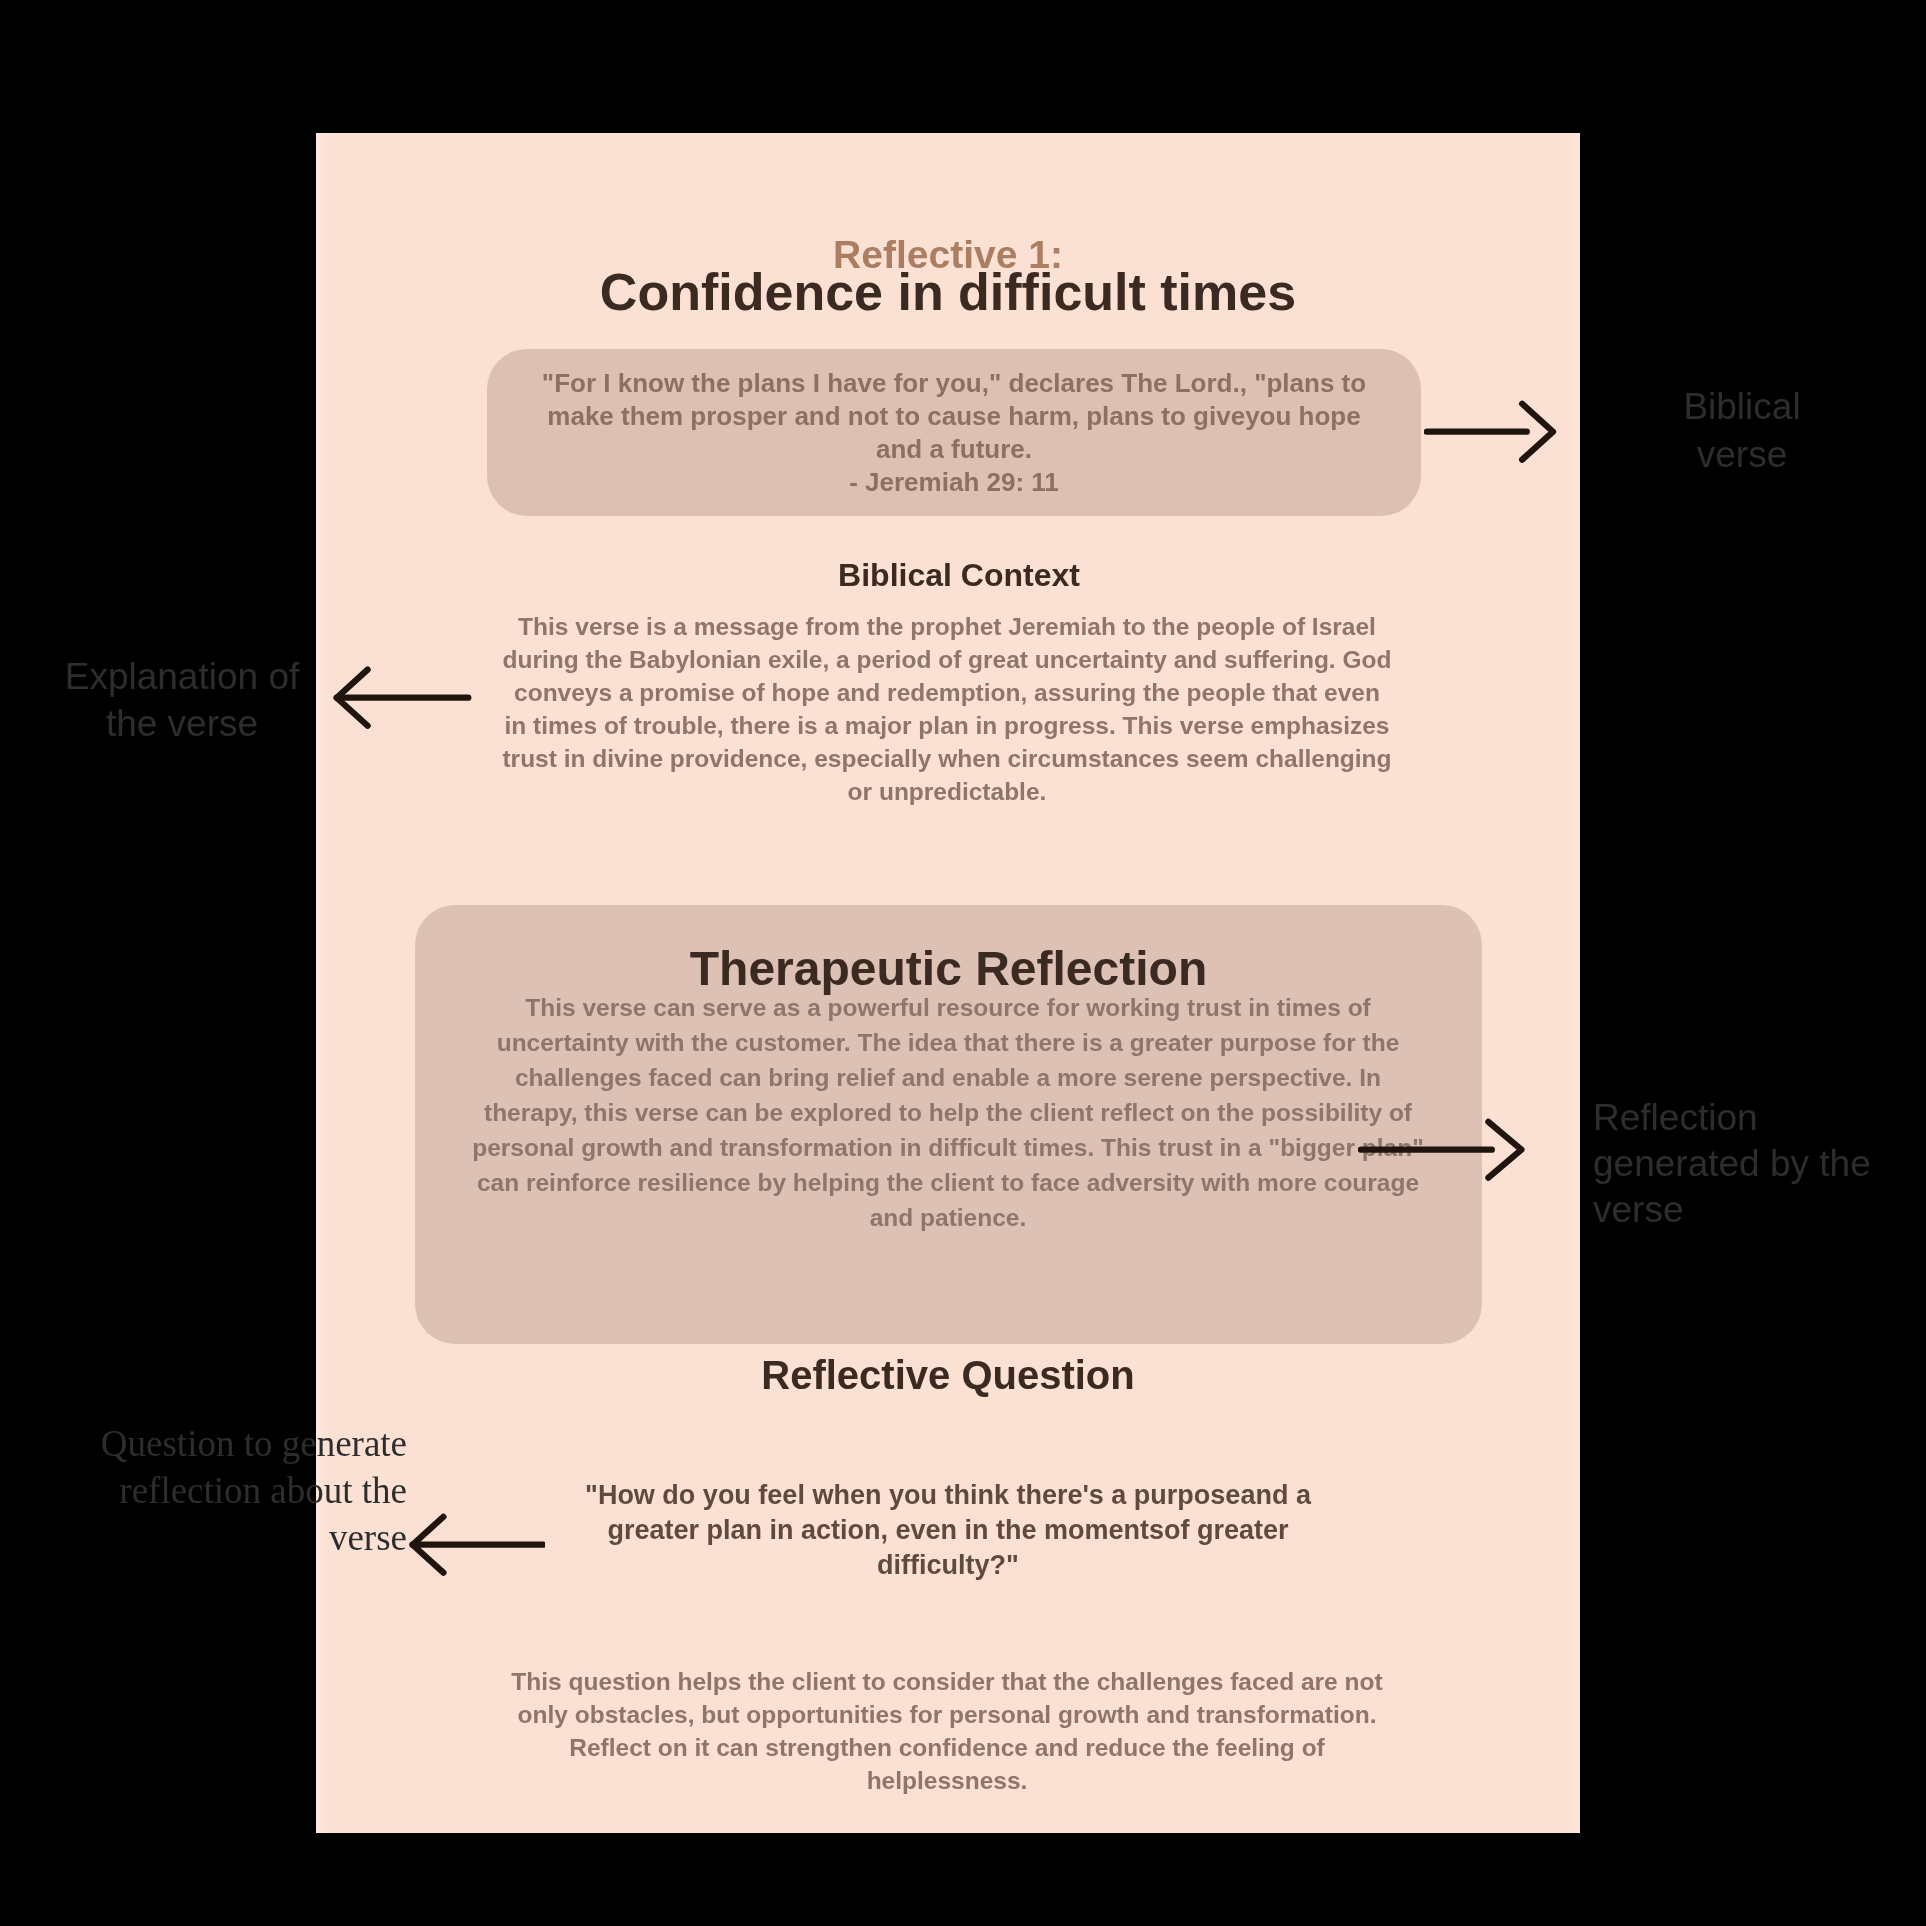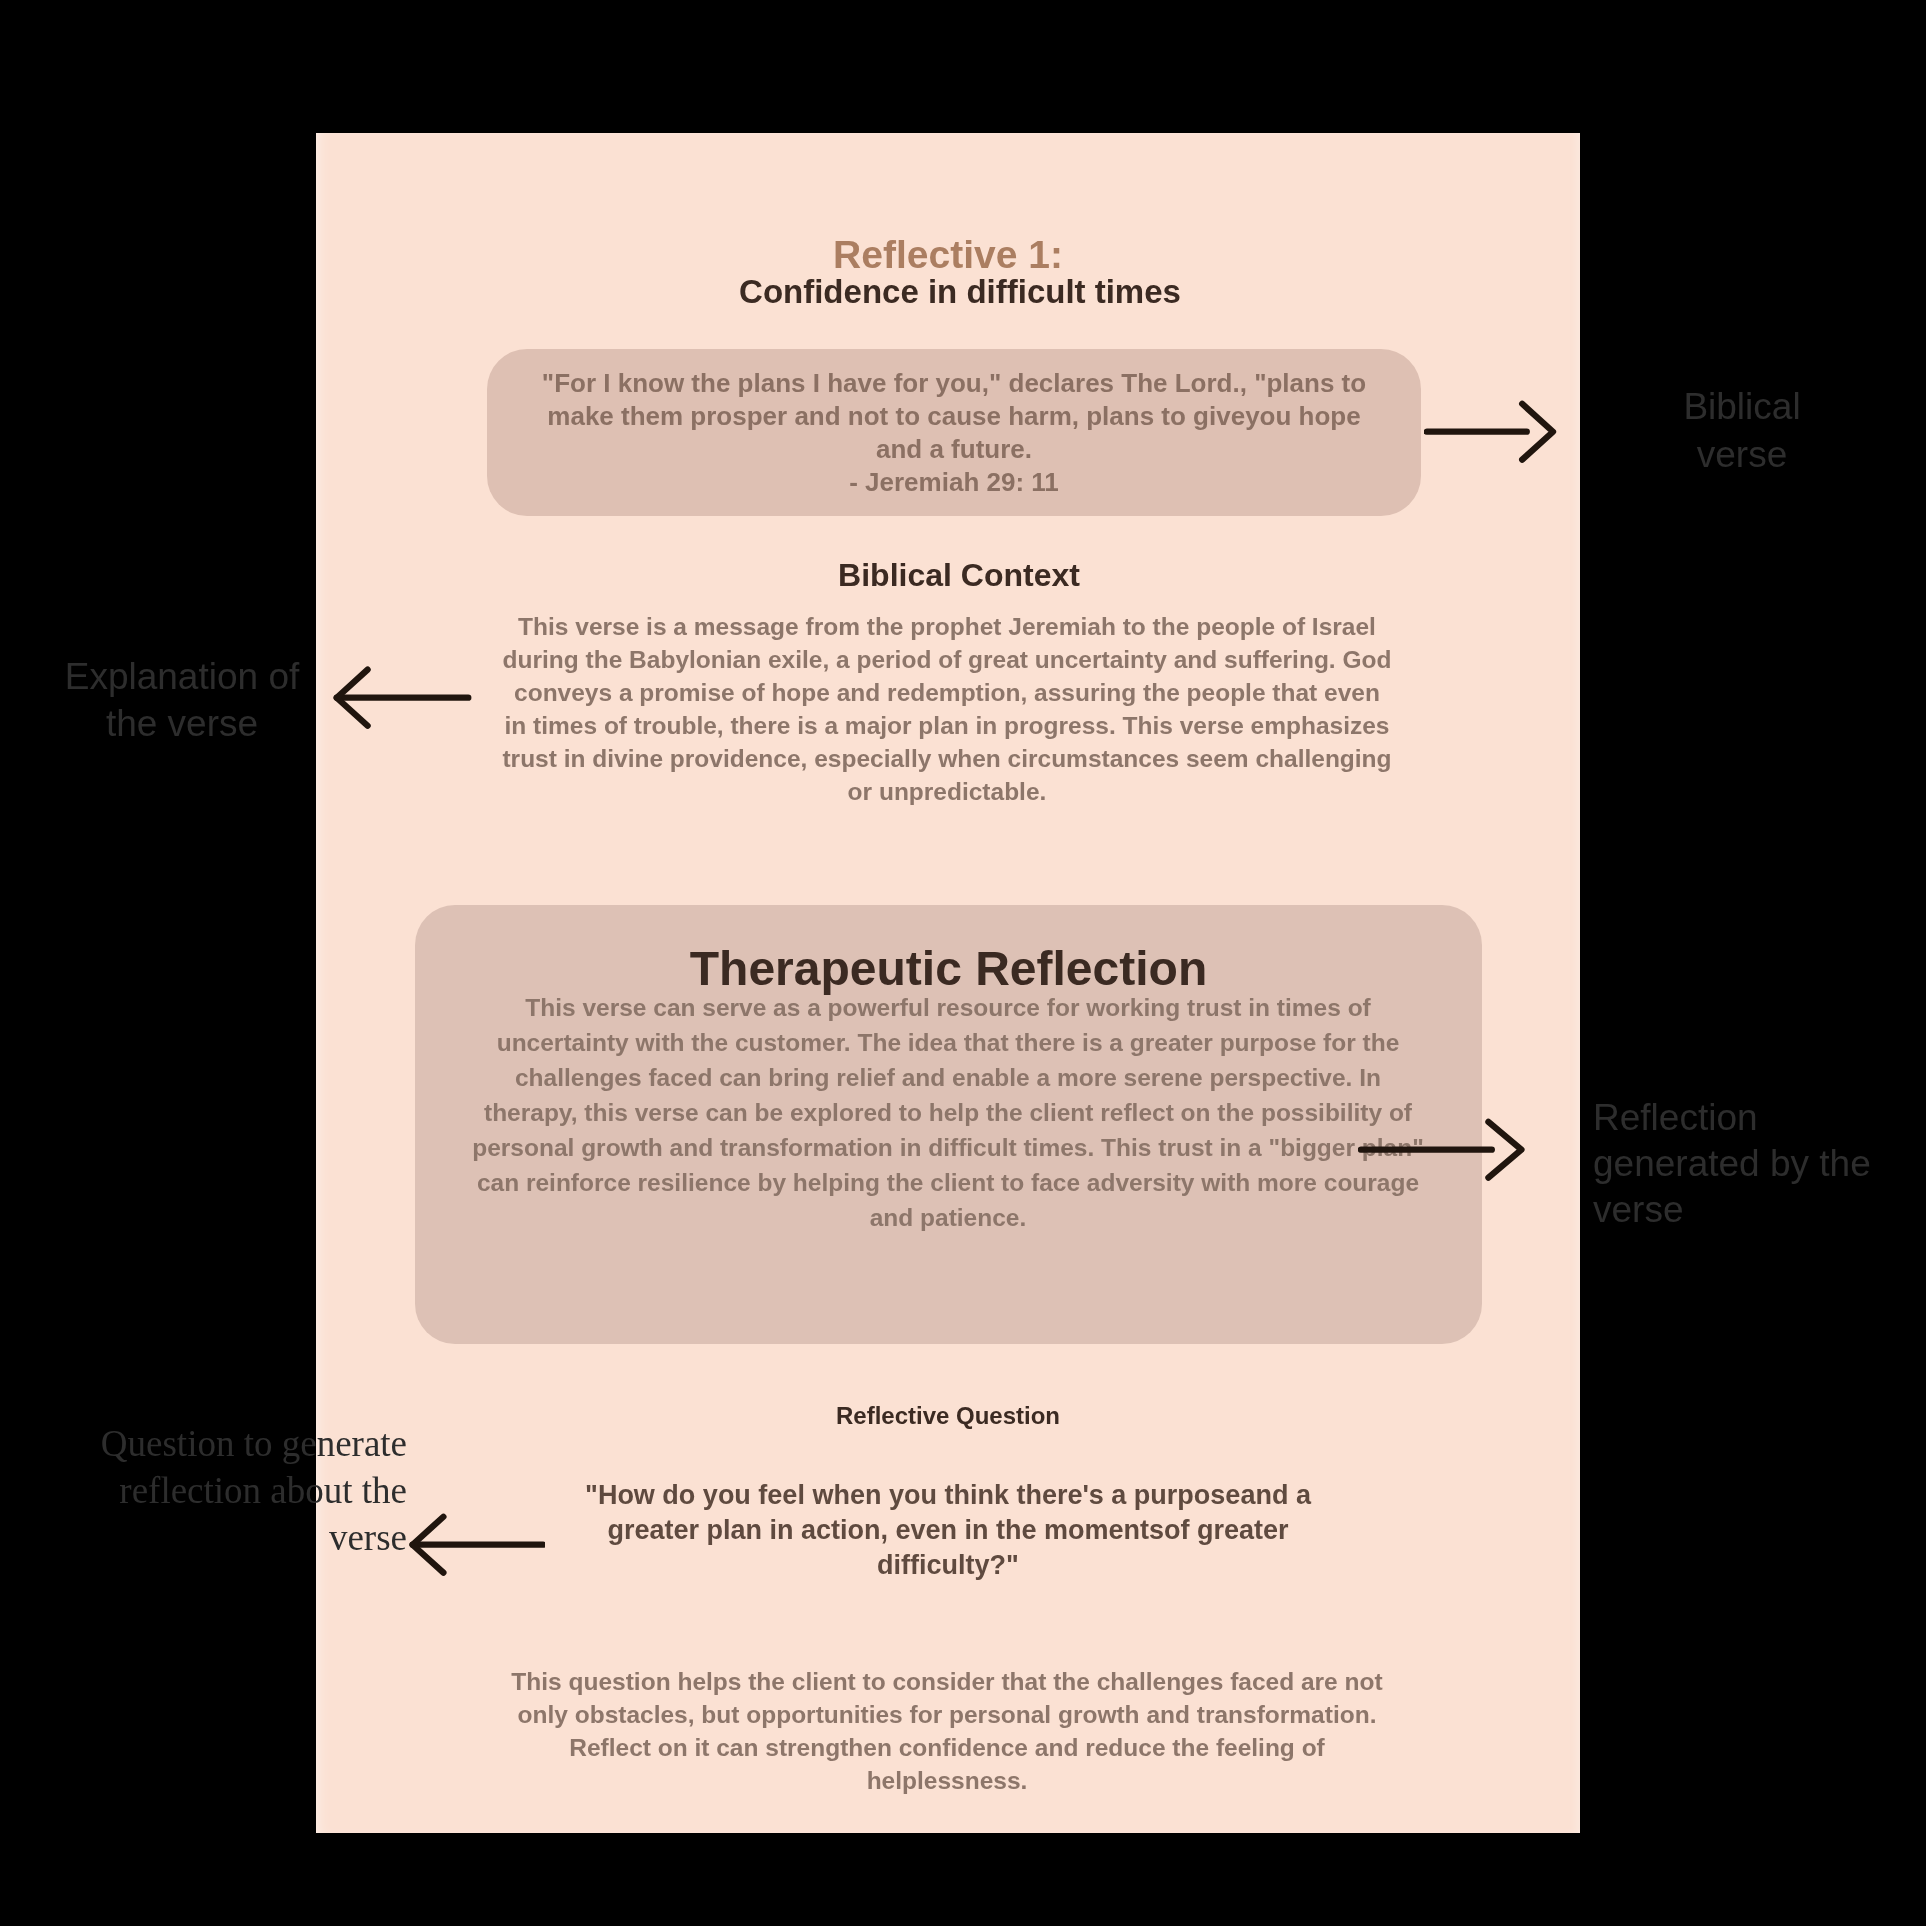--- a/index.html
+++ b/index.html
@@ -16,37 +16,37 @@
   .abs{position:absolute;}
   .pre{white-space:pre-line;font-weight:bold;}
   #page{
     left:316px;top:133px;width:1264px;height:1700px;
     background:var(--page_bg);
     box-shadow:inset 9px 0 12.6px -6.8px rgba(255,255,255,.5),
                inset -8px 0 11.4px -6.8px rgba(255,255,255,.4);
   }
   .center{text-align:center;}
   #inspiration{left:316px;top:235px;width:1264px;font-size:39px;line-height:39px;font-weight:bold;color:var(--accent_brown);}
-  #title{left:328px;top:272px;width:1264px;font-size:33px;line-height:40px;font-weight:bold;color:var(--heading);}
+  #title{left:316px;top:272px;width:1264px;font-size:52px;line-height:40px;font-weight:bold;color:var(--heading);}
   #verse-box{
     left:487px;top:349px;width:934px;height:167px;border-radius:40px;
     background:var(--box_bg);display:flex;align-items:center;justify-content:center;
   }
   #verse-box .verse-text{
     font-size:26px;line-height:33px;font-weight:bold;color:var(--verse_text);text-align:center;width:100%;
   }
   #context-heading{left:316px;top:558px;width:1264px;font-size:32px;line-height:34px;font-weight:bold;color:var(--heading);padding-left:11px;}
   #context-body{left:479px;top:610px;width:936px;font-size:24.5px;line-height:33px;color:var(--body_text);}
   #tr-box{
     left:415px;top:905px;width:1067px;height:439px;border-radius:40px;
     background:var(--tr_box_bg);
   }
   #tr-heading{left:415px;top:948px;width:1067px;font-size:48px;line-height:41px;font-weight:bold;color:var(--heading);}
   #tr-body{left:446px;top:990px;width:1004px;font-size:24.5px;line-height:35px;color:var(--body_text);}
-  #rq-heading{left:316px;top:1398px;width:1264px;font-size:24px;line-height:35px;font-weight:bold;color:var(--heading);}
+  #rq-heading{left:316px;top:1358px;width:1264px;font-size:40px;line-height:35px;font-weight:bold;color:var(--heading);}
   #rq-quote{left:487px;top:1478px;width:922px;font-size:27px;line-height:35px;color:var(--quote_text);}
   #rq-note{left:479px;top:1665px;width:936px;font-size:24.5px;line-height:33px;color:var(--body_text);}
   .side-label{font-size:37px;color:var(--label_text);font-weight:normal;}
   #label-biblical-verse{left:1565px;top:383px;width:354px;line-height:48px;text-align:center;}
   #label-explanation{left:34px;top:653px;width:296px;line-height:47px;text-align:center;}
   #label-reflection{left:1581px;top:1095px;width:337px;line-height:46px;text-align:left;padding-left:12px;}
   #label-question{left:23px;top:1420px;width:384px;line-height:47px;text-align:right;font-family:Liberation Serif, serif;}
   .arrow-svg{position:absolute;}
   .arrow-svg line,.arrow-svg polyline{
     stroke:var(--arrow);stroke-width:11px;fill:none;stroke-linecap:round;stroke-linejoin:round;

